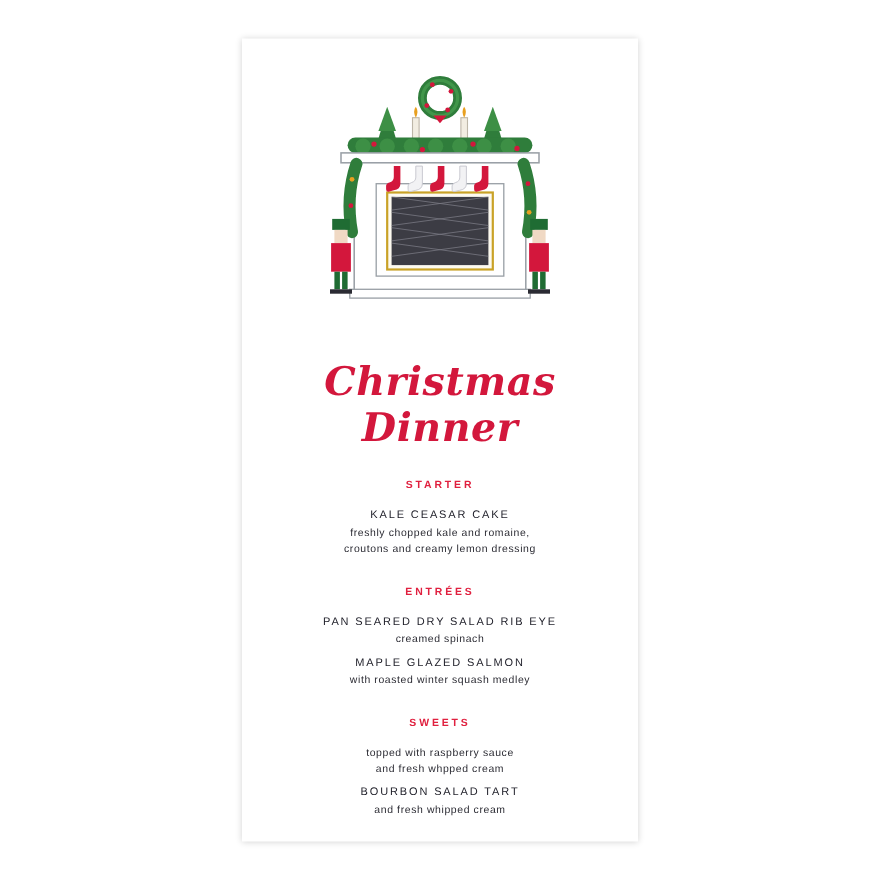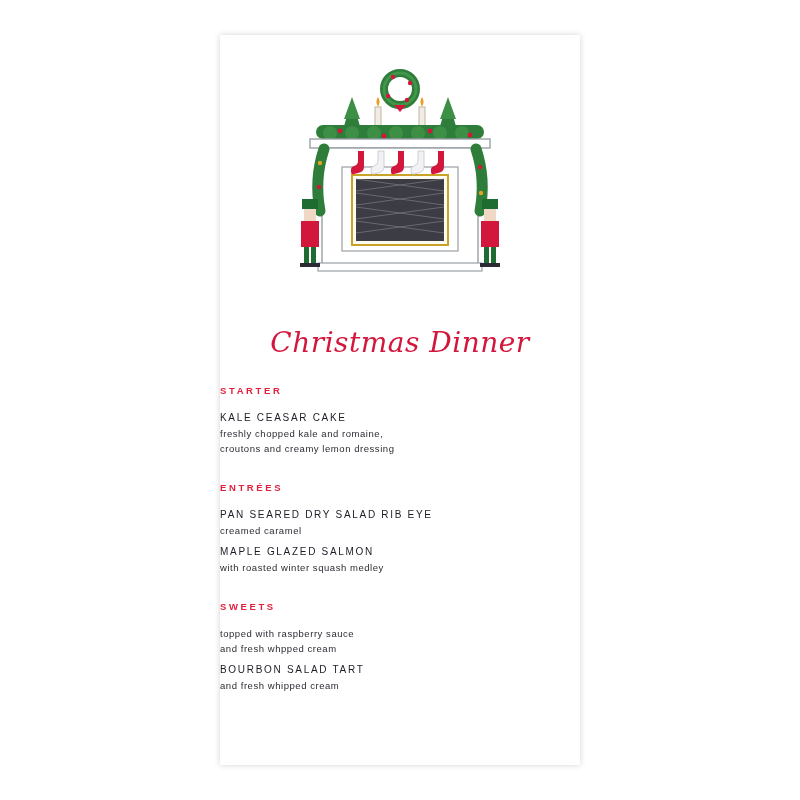--- a/index.html
+++ b/index.html
@@ -32,28 +32,28 @@
     height: 245px;
     margin-top: 28px;
   }
   .illustration svg { display: block; margin: 0 auto; }
 
   .title {
     text-align: center;
     color: #d3173c;
     font-family: "DejaVu Serif", serif;
     font-style: italic;
-    font-size: 28px;
+    font-size: 36px;
     letter-spacing: 0.5px;
     margin-top: 18px;
-    font-weight: 400;
+    font-weight: 700;
   }
 
   .section {
-    text-align: left;
+    text-align: center;
     margin-top: 26px;
   }
   .section-head {
     color: #e0203f;
     font-size: 9.5px;
     letter-spacing: 2.6px;
     font-weight: 700;
     margin-bottom: 14px;
     font-family: "Liberation Sans", sans-serif;
   }
@@ -194,21 +194,21 @@
         <div class="item-name">KALE CEASAR CAKE</div>
         <div class="item-desc">freshly chopped kale and romaine,</div>
         <div class="item-desc">croutons and creamy lemon dressing</div>
       </div>
     </div>
 
     <div class="section">
       <div class="section-head">ENTRÉES</div>
       <div class="item">
         <div class="item-name">PAN SEARED DRY SALAD RIB EYE</div>
-        <div class="item-desc">creamed caramel</div>
+        <div class="item-desc">creamed spinach</div>
       </div>
       <div class="item">
         <div class="item-name">MAPLE GLAZED SALMON</div>
         <div class="item-desc">with roasted winter squash medley</div>
       </div>
     </div>
 
     <div class="section">
       <div class="section-head">SWEETS</div>
       <div class="item">

